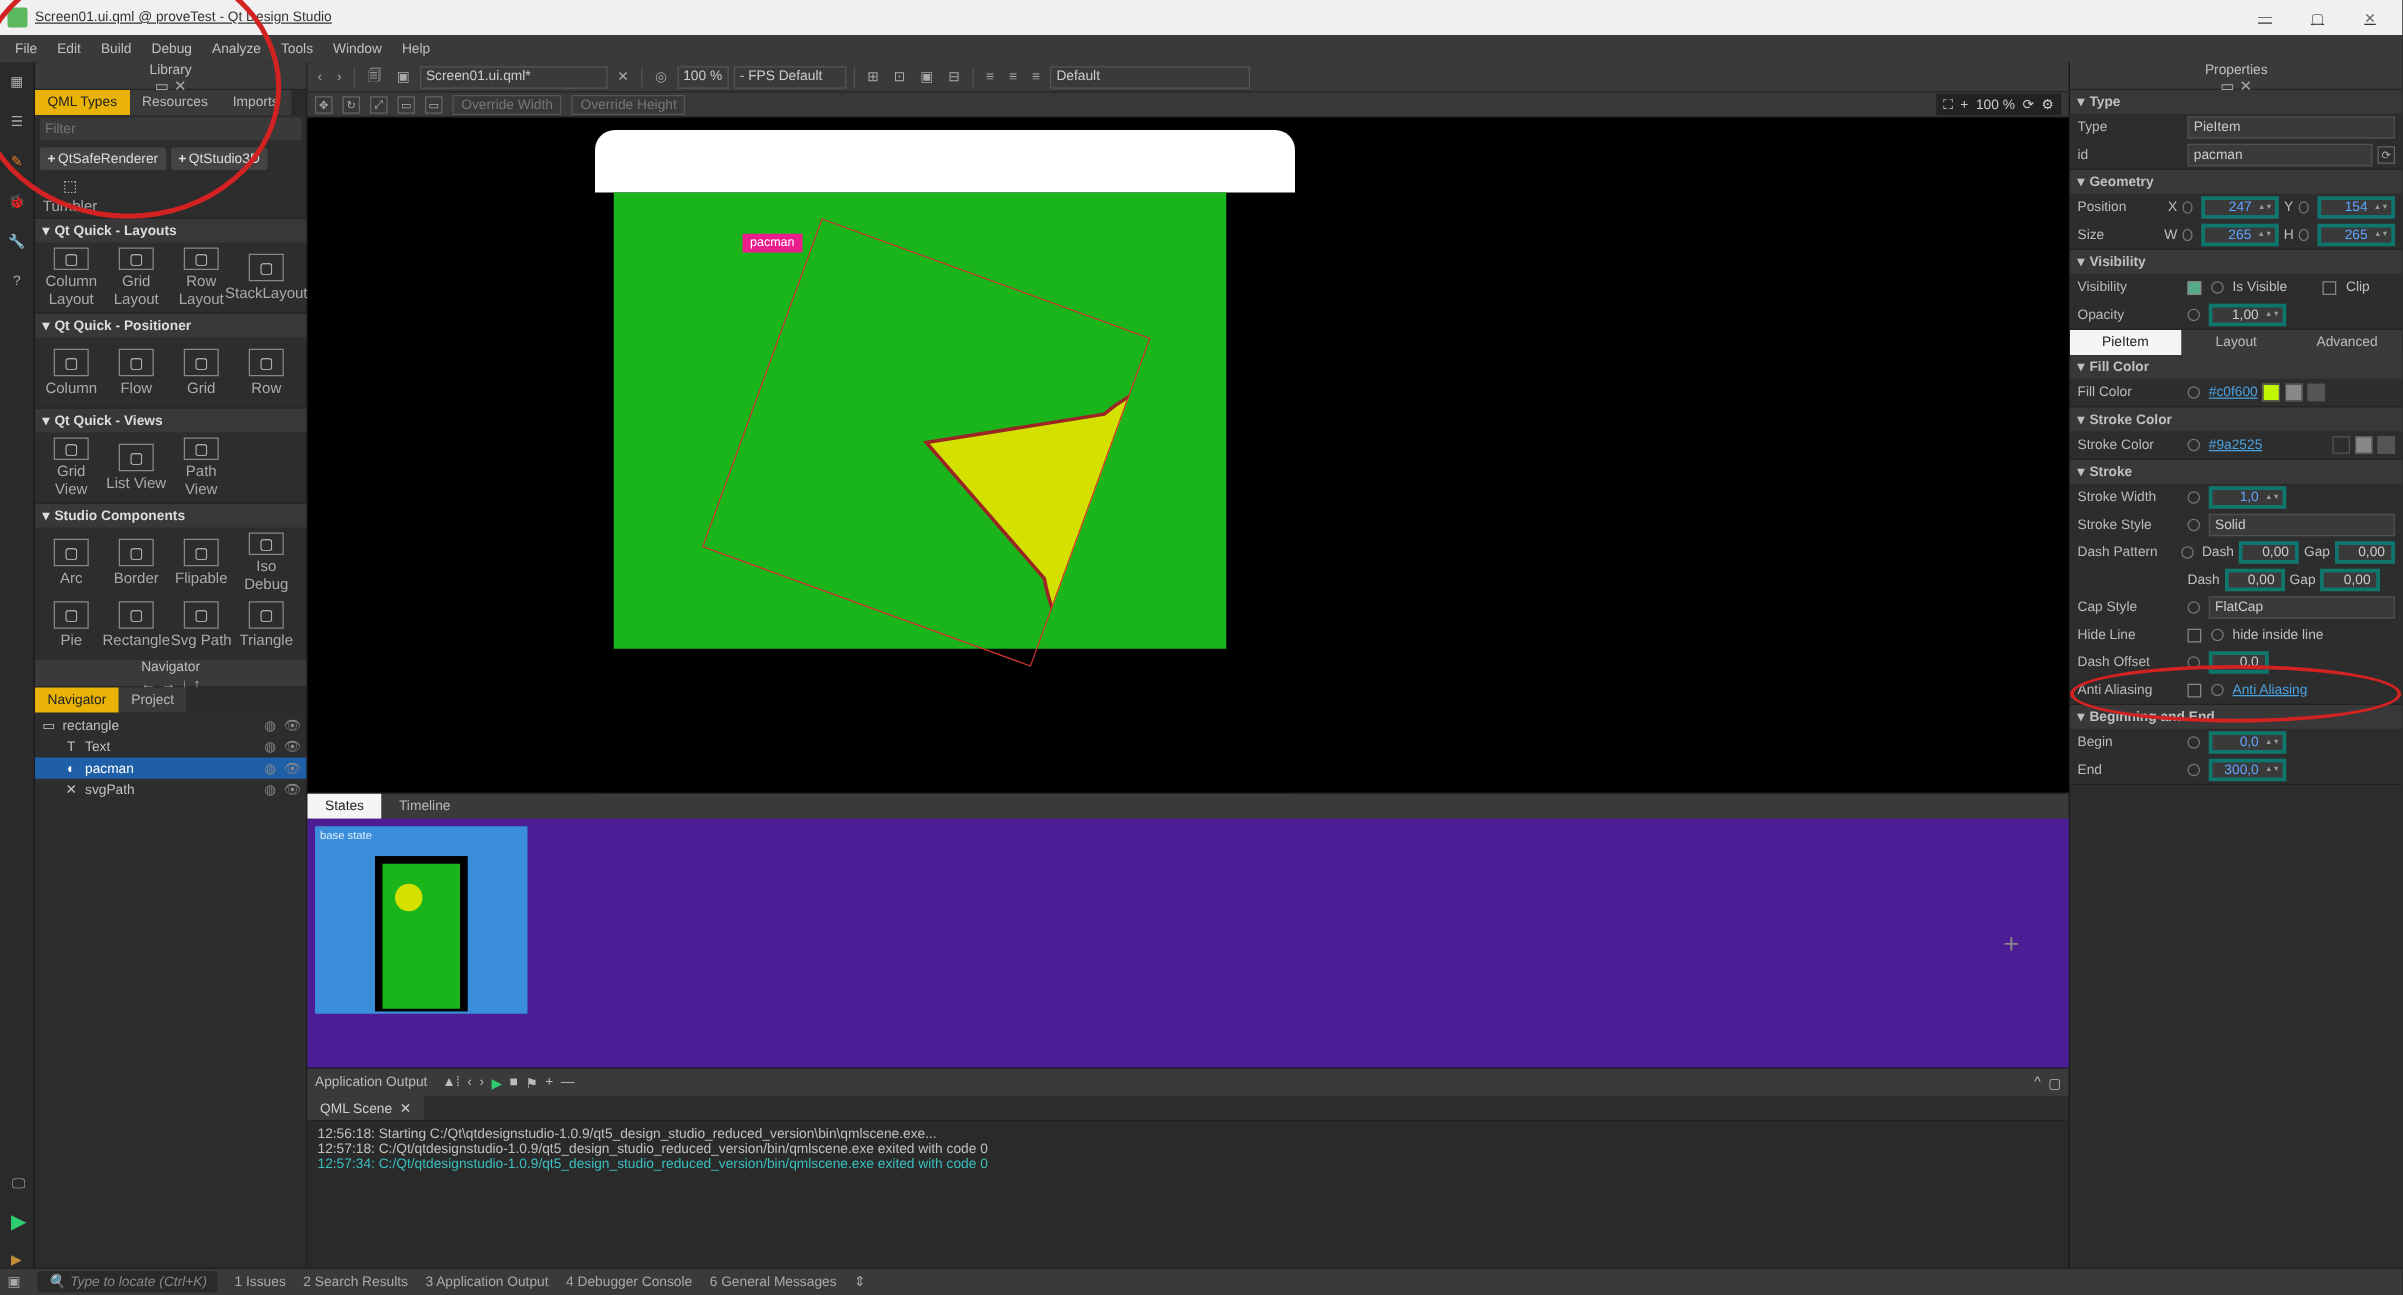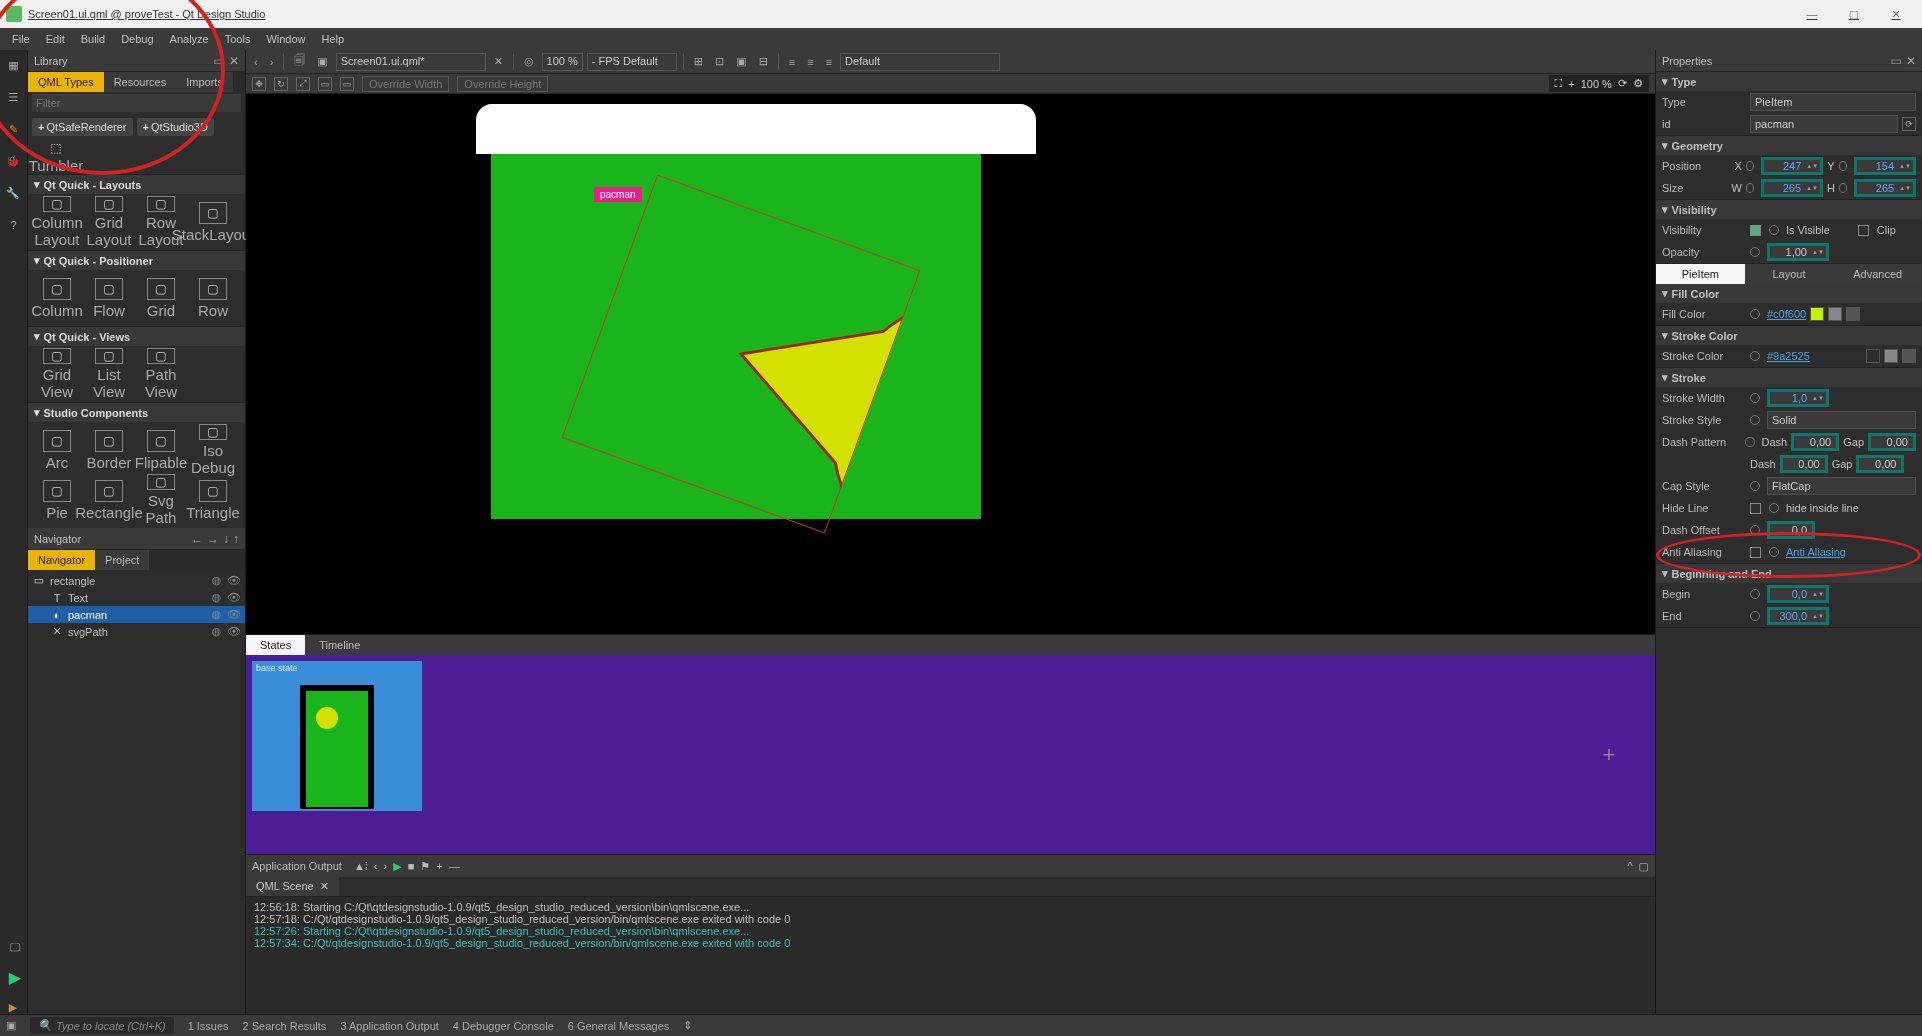--- a/index.html
+++ b/index.html
@@ -16,40 +16,40 @@
 .appbody { display:flex; height:calc(1036px - 28px - 22px - 22px); }
 
 .sidebar { width:28px; background:#2a2a2a; display:flex; flex-direction:column; align-items:center; padding-top:6px; gap:14px; border-right:1px solid #1a1a1a;}
 .sidebar .tool { width:18px; height:18px; display:flex; align-items:center; justify-content:center; color:#aaa; }
 .sidebar .tool.orange { color:#e67e22; }
 .sidebar .green-play { color:#2ecc71; font-size:16px; position:absolute; bottom:50px; left:6px;}
 .sidebar .tv { position:absolute; bottom:80px; left:6px; color:#aaa;}
 .sidebar .misc { position:absolute; bottom:20px; left:4px; color:#c28f3a;}
 
 .leftcol { width:218px; background:#2d2d2d; display:flex; flex-direction:column; border-right:1px solid #1a1a1a;}
-.panelhdr { height:22px; background:#3a3a3a; display:flex; align-items:center; padding:0 6px; justify-content:space-between; border-bottom:1px solid #252525;}
+.panelhdr { height:22px; background:#3a3a3a; display:flex; align-items:center; padding:0 6px; justify-content:space-between; border-bottom:1px solid #252525;flex-direction:column;}
 .panelhdr .btns { display:flex; gap:4px; }
 .panelhdr .btns span { font-size:12px; color:#aaa; cursor:pointer; }
 
 .tabs { display:flex; background:#2a2a2a; }
 .tabs .tab { padding:4px 10px; background:#3a3a3a; color:#bbb; cursor:pointer; }
 .tabs .tab.active { background:#eab308; color:#222; }
 
 .filter { padding:2px 4px; }
 .filter input { width:100%; background:#3a3a3a; border:none; color:#888; padding:3px 4px; outline:none;}
 
 .chips { display:flex; gap:4px; padding:4px; }
 .chip { background:#444; padding:3px 6px; border-radius:2px; display:flex; align-items:center; gap:2px; color:#ddd; cursor:pointer;}
 
 .section { border-top:1px solid #222; }
 .sechdr { background:#383838; padding:3px 6px; display:flex; align-items:center; gap:4px; font-weight:bold; color:#ddd;}
 .grid48 { display:flex; flex-wrap:wrap; padding:4px; gap:2px;}
 .gitem { width:50px; height:48px; display:flex; flex-direction:column; align-items:center; justify-content:center; gap:2px; color:#aaa; cursor:pointer;}
 .gitem .glyph { width:28px; height:22px; border:1px solid #888; display:flex; align-items:center; justify-content:center; font-size:12px; color:#ccc;}
-.gitem .lbl { font-size:15px; text-align:center; }
+.gitem .lbl { font-size:12px; text-align:center; }
 .navtree { padding:2px 0; }
 .navrow { display:flex; align-items:center; padding:2px 4px; gap:4px; }
 .navrow .eyes { margin-left:auto; display:flex; gap:6px; color:#888;}
 .navrow.sel { background:#1e5fa8; color:#fff; }
 .navrow .indent1 { width:14px; }
 .navrow .icn { width:14px; display:flex; justify-content:center; }
 
 .centercol { flex:1; display:flex; flex-direction:column; background:#2d2d2d; }
 .toolbar2 { height:24px; background:#3a3a3a; display:flex; align-items:center; padding:0 4px; gap:4px; border-bottom:1px solid #222;}
 .toolbar2 .sep { width:1px; height:16px; background:#555; margin:0 2px;}
@@ -441,21 +441,20 @@
           <span>▢</span>
         </div>
       </div>
       <div class="outtabs">
         <div class="ot"><span>QML Scene</span> &nbsp;✕</div>
       </div>
       <div class="outbody" id="outbody">
           <div class="ln ">12:56:18: Starting C:/Qt\qtdesignstudio-1.0.9/qt5_design_studio_reduced_version\bin\qmlscene.exe...</div>
           <div class="ln ">12:57:18: C:/Qt/qtdesignstudio-1.0.9/qt5_design_studio_reduced_version/bin/qmlscene.exe exited with code 0</div>
           <div class="ln "></div>
-          <div class="ln cyan">12:57:26: Starting C:/Qt\qtdesignstudio-1.0.9/qt5_design_studio_reduced_version\bin\qmlscene.exe...</div>
           <div class="ln cyan">12:57:34: C:/Qt/qtdesignstudio-1.0.9/qt5_design_studio_reduced_version/bin/qmlscene.exe exited with code 0</div>
         </div>
     </div>
   </div>
 
   <div class="rightcol">
     <div class="panelhdr">
       <span>Properties</span>
       <div class="btns">
           <span>▭</span>

